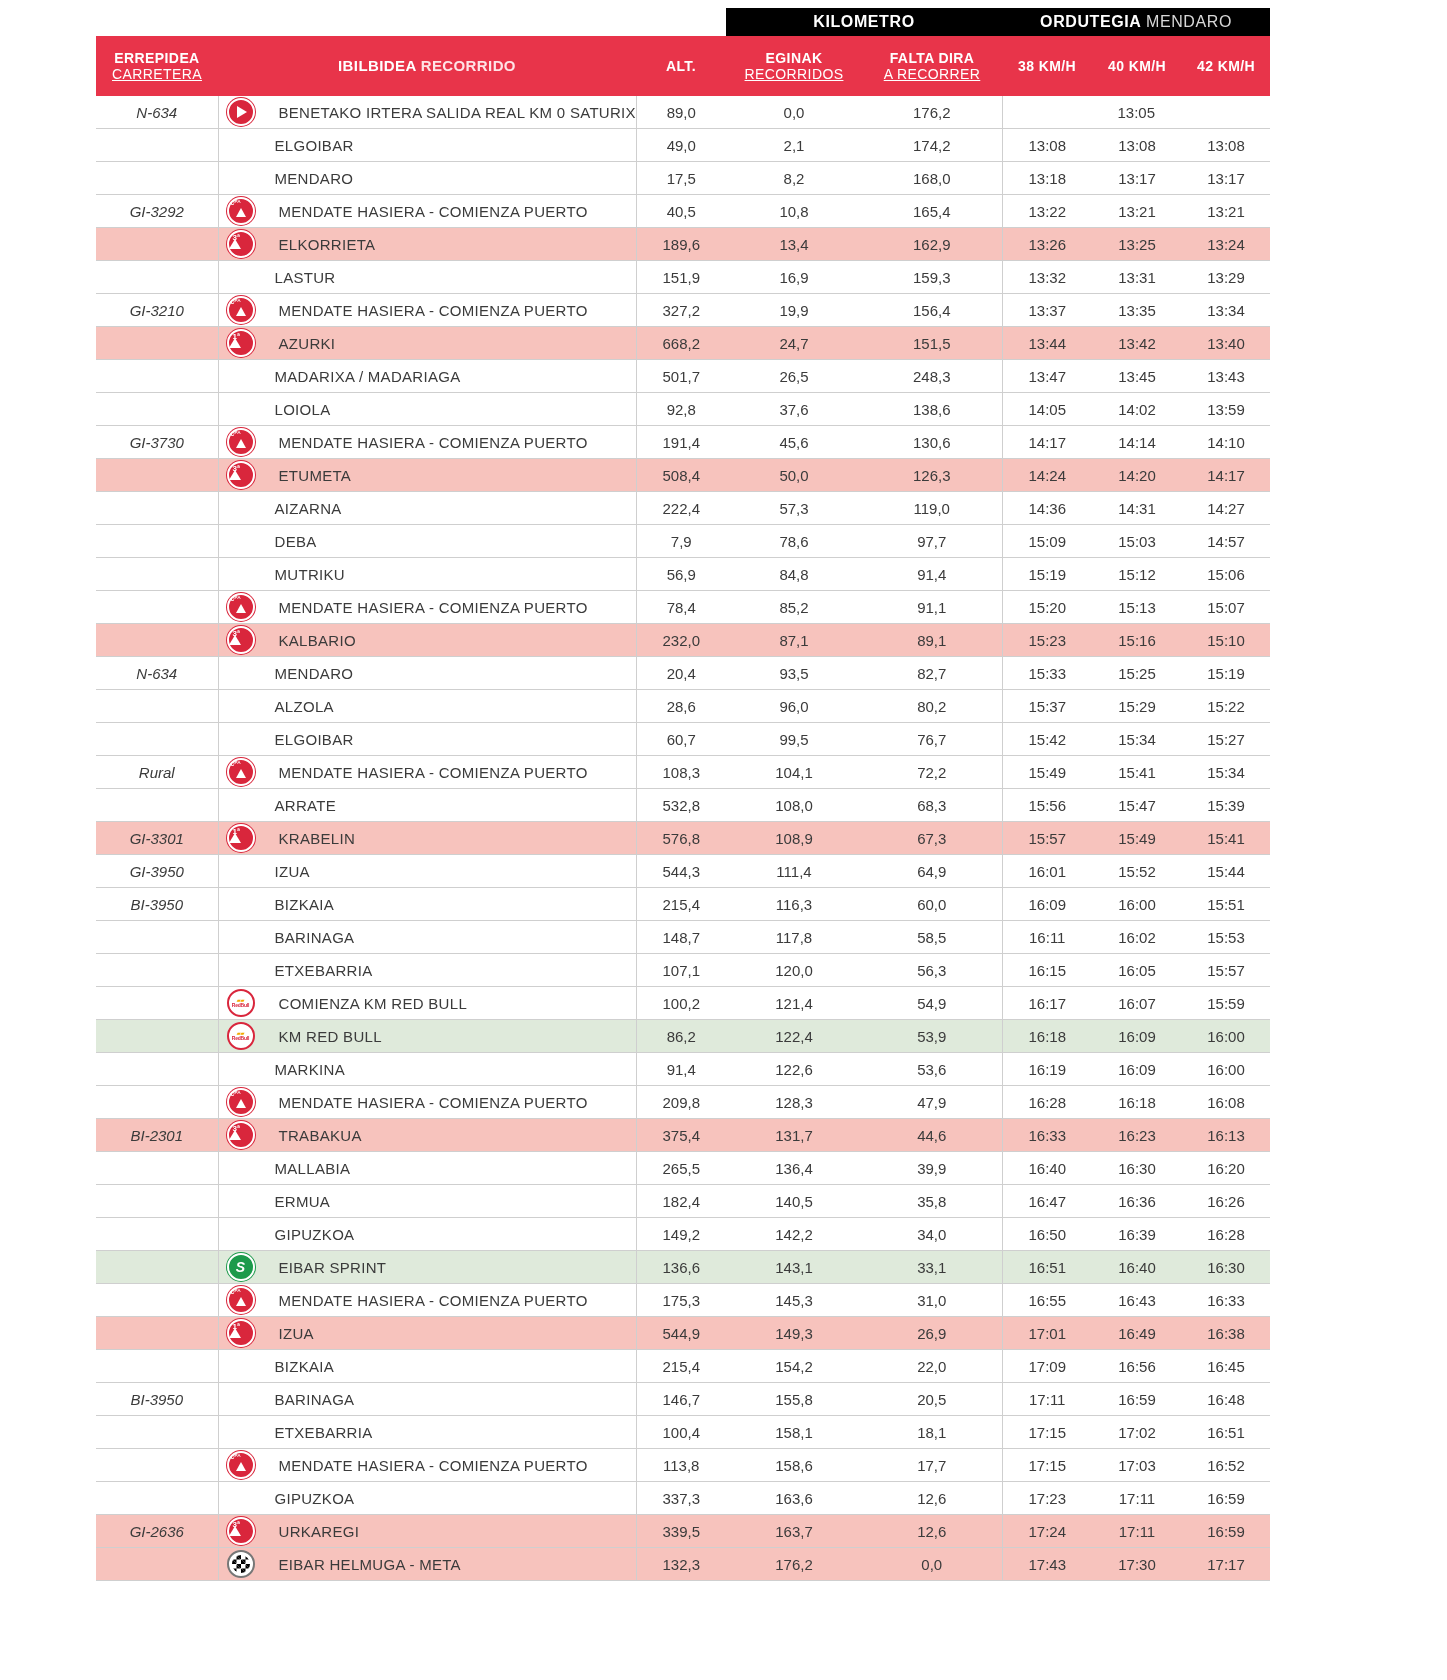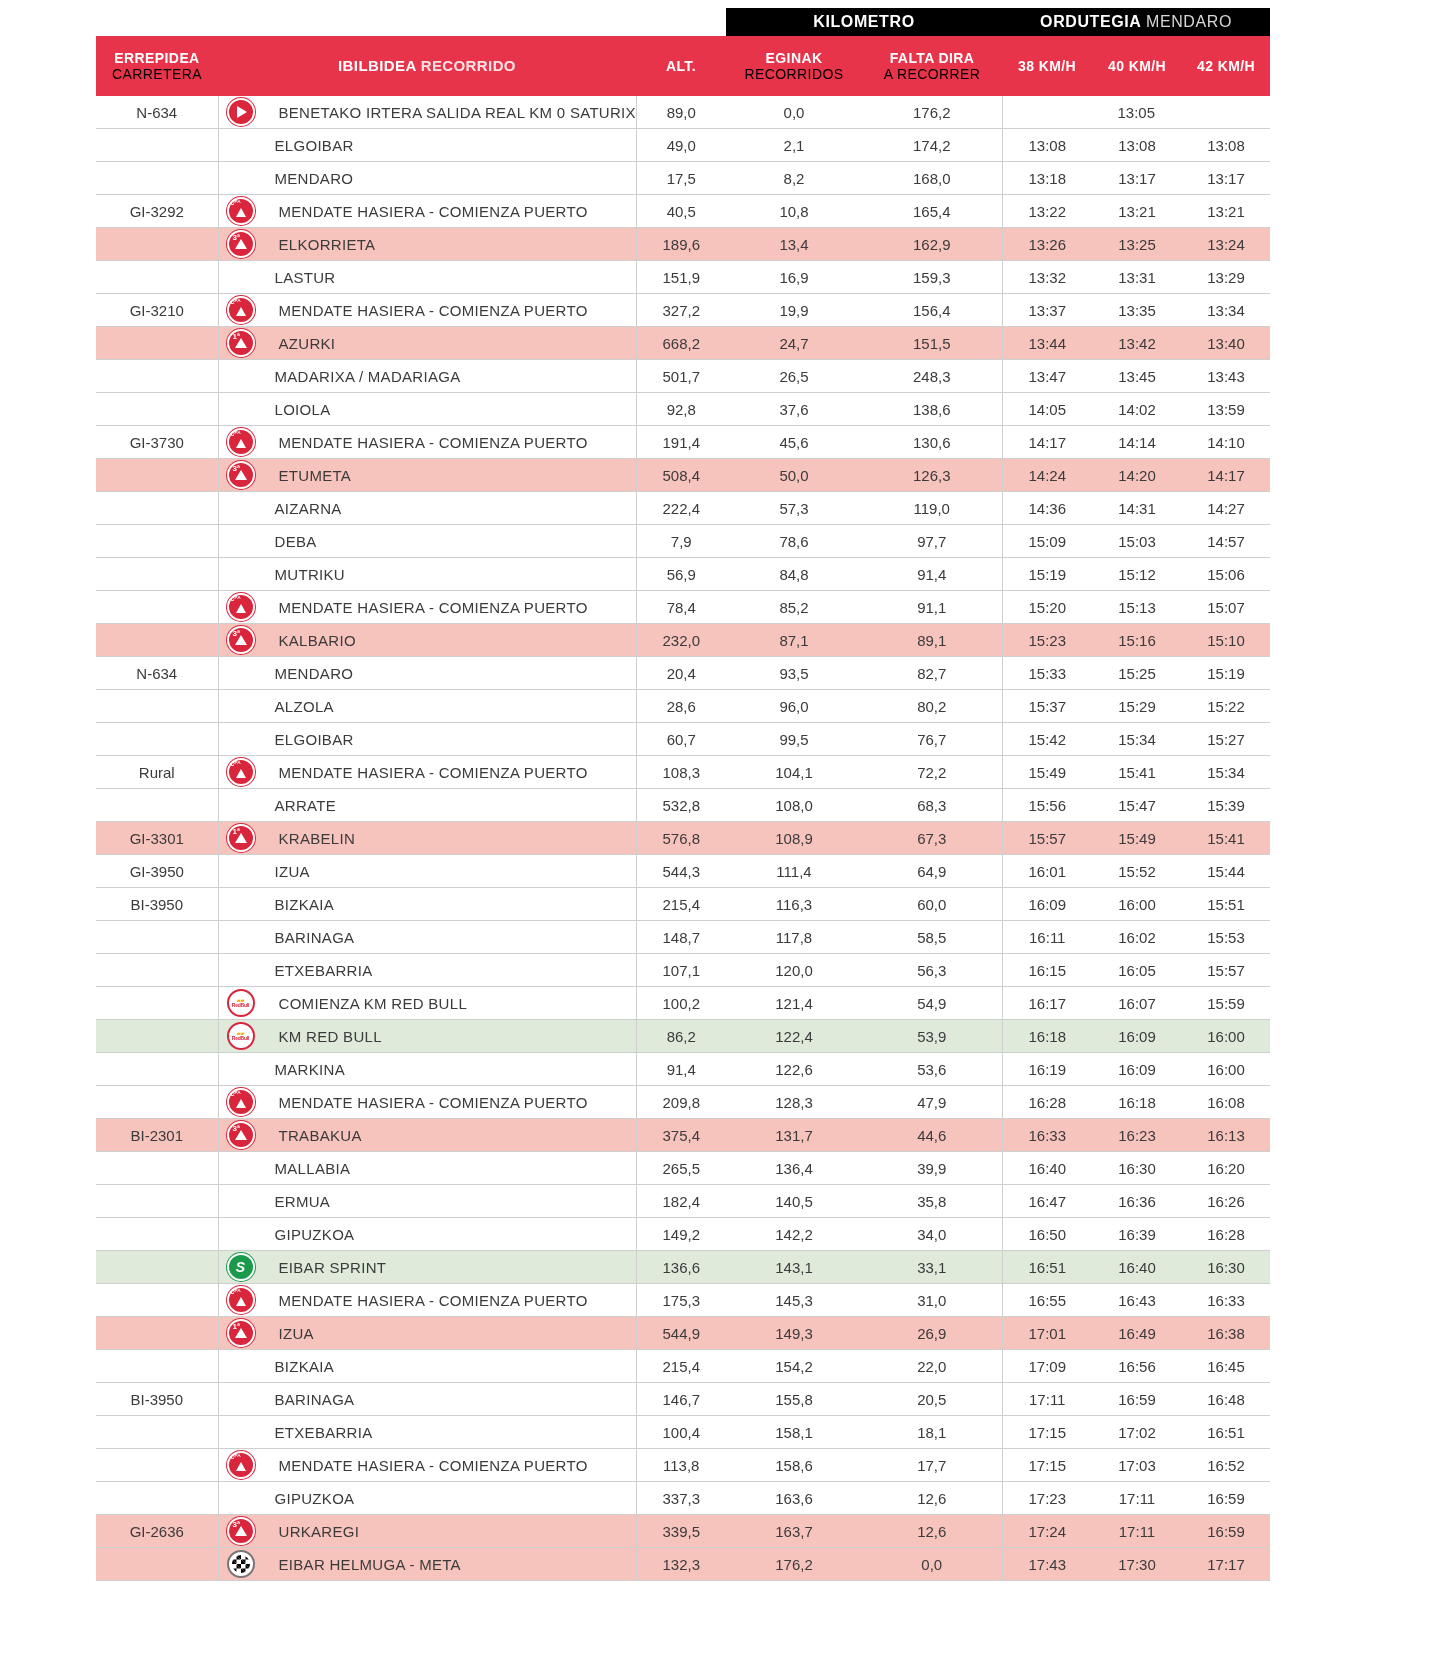--- a/index.html
+++ b/index.html
@@ -58,35 +58,35 @@
     text-align: center;
     vertical-align: middle;
     height: 56px;
     padding: 2px 4px;
     border: none;
     font-size: 14px;
     line-height: 1.15;
     letter-spacing: 0.4px;
   }
   .hdr .b { font-weight: bold; display: block; }
-  .hdr .n { font-weight: normal; display: block; color: #000000; }
+  .hdr .n { font-weight: normal; display: block; color: #ffffff; text-decoration: underline; }
   .hdr .inline-n { font-weight: bold; color: #ffe3e6; }
   .hdr .route-cell { text-align: center; font-weight: bold; font-size: 15px; }
 
   
   tbody tr { height: 32px; }
   tbody td {
     border-bottom: 1px solid #cfcfcf;
     padding: 0 10px;
     height: 32px;
     white-space: nowrap;
     overflow: hidden;
     font-size: 15px;
   }
-  td.road { text-align: center; border-right: 1px solid #cfcfcf; }
+  td.road { text-align: center; border-right: 1px solid #cfcfcf; font-style: italic; }
   td.route { text-align: left; position: relative; padding-left: 8px; }
   td.alt  { text-align: center; border-left: 1px solid #cfcfcf; }
   td.done { text-align: center; }
   td.left { text-align: center; border-right: 1px solid #cfcfcf; }
   td.sp   { text-align: center; }
   td.sp38 { border-left: 1px solid #cfcfcf; }
   tr.r-pink td { background: #f7c3bd; }
   tr.r-green td { background: #dfeadb; }
   tr.r-pink td.route, tr.r-pink td.road { color: #3b3b3b; }
 
@@ -111,21 +111,21 @@
   .ico.green{ background: #1c9a4b; border: 2px solid #ffffff; box-shadow: 0 0 0 1px #1c9a4b; }
   .ico.white{ background: #ffffff; border: 2px solid #d9263c; }
   .ico.dark { background: #ffffff; border: 2px solid #777; }
 
   .tri {
     width: 0; height: 0;
     border-left: 6px solid transparent;
     border-right: 6px solid transparent;
     border-bottom: 10px solid #ffffff;
   }
-  .tri-wrap { position: relative; display:flex; align-items:center; justify-content:center; width:100%; height:100%;text-decoration:underline; }
+  .tri-wrap { position: relative; display:flex; align-items:center; justify-content:flex-start; width:100%; height:100%;text-decoration:underline; }
   .cat {
     position: absolute;
     top: 1px; left: 4px;
     font-size: 8px;
     color: #ffffff;
     font-weight: bold;
   }
   .play {
     width: 0; height: 0;
     border-top: 6px solid transparent;

